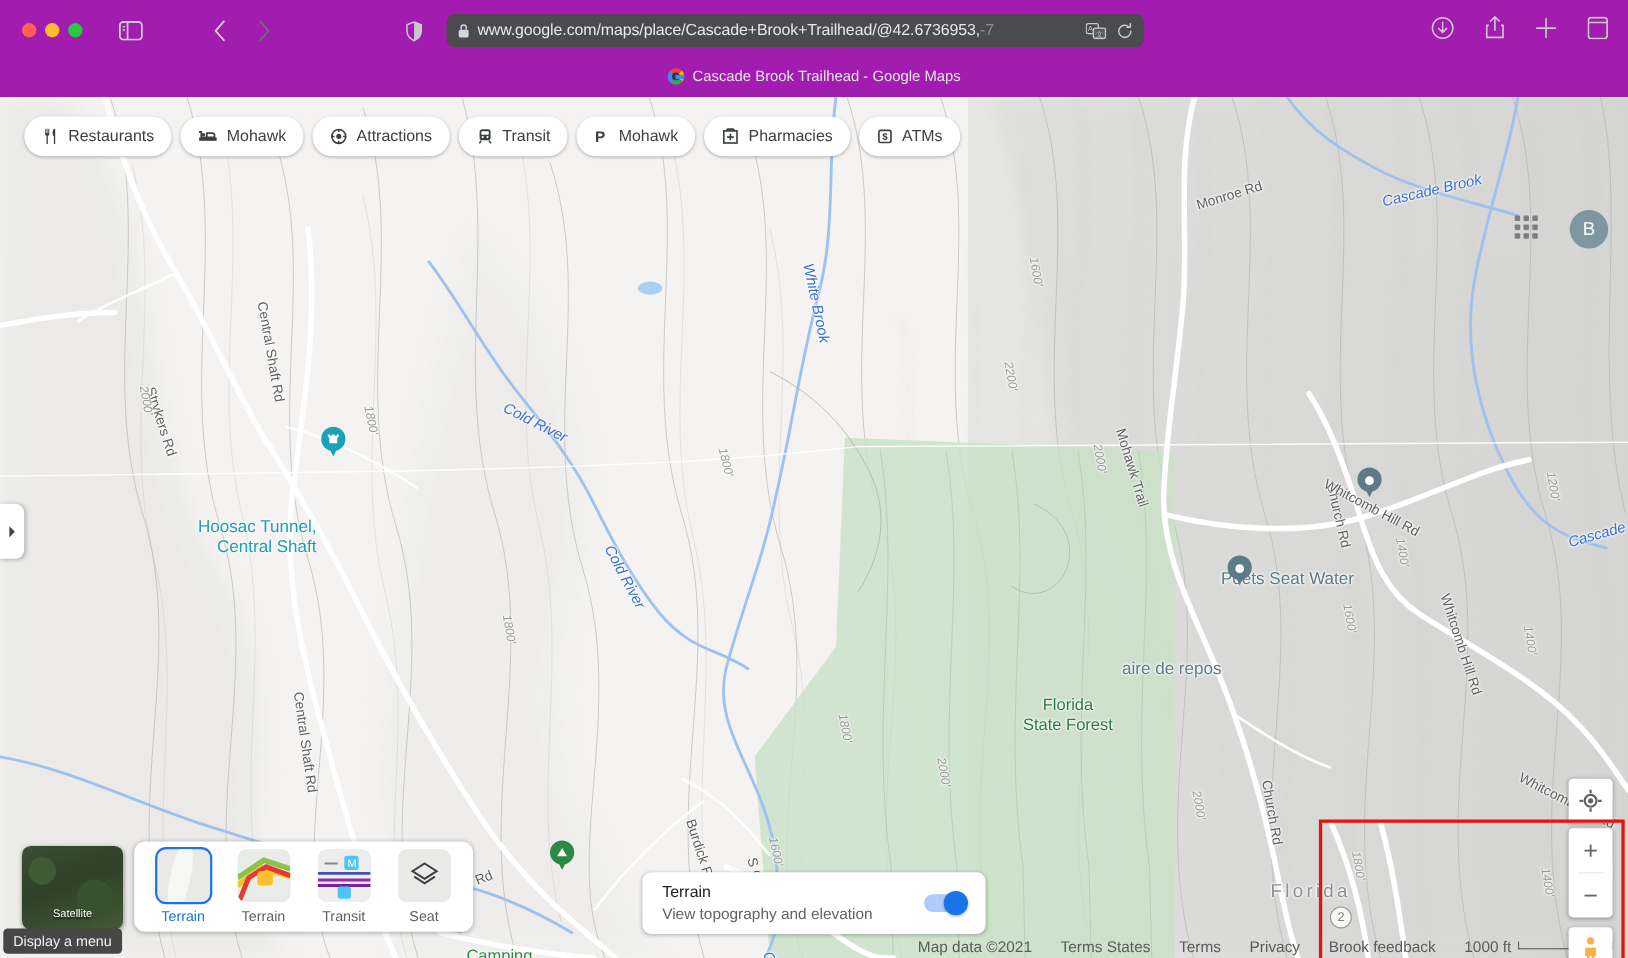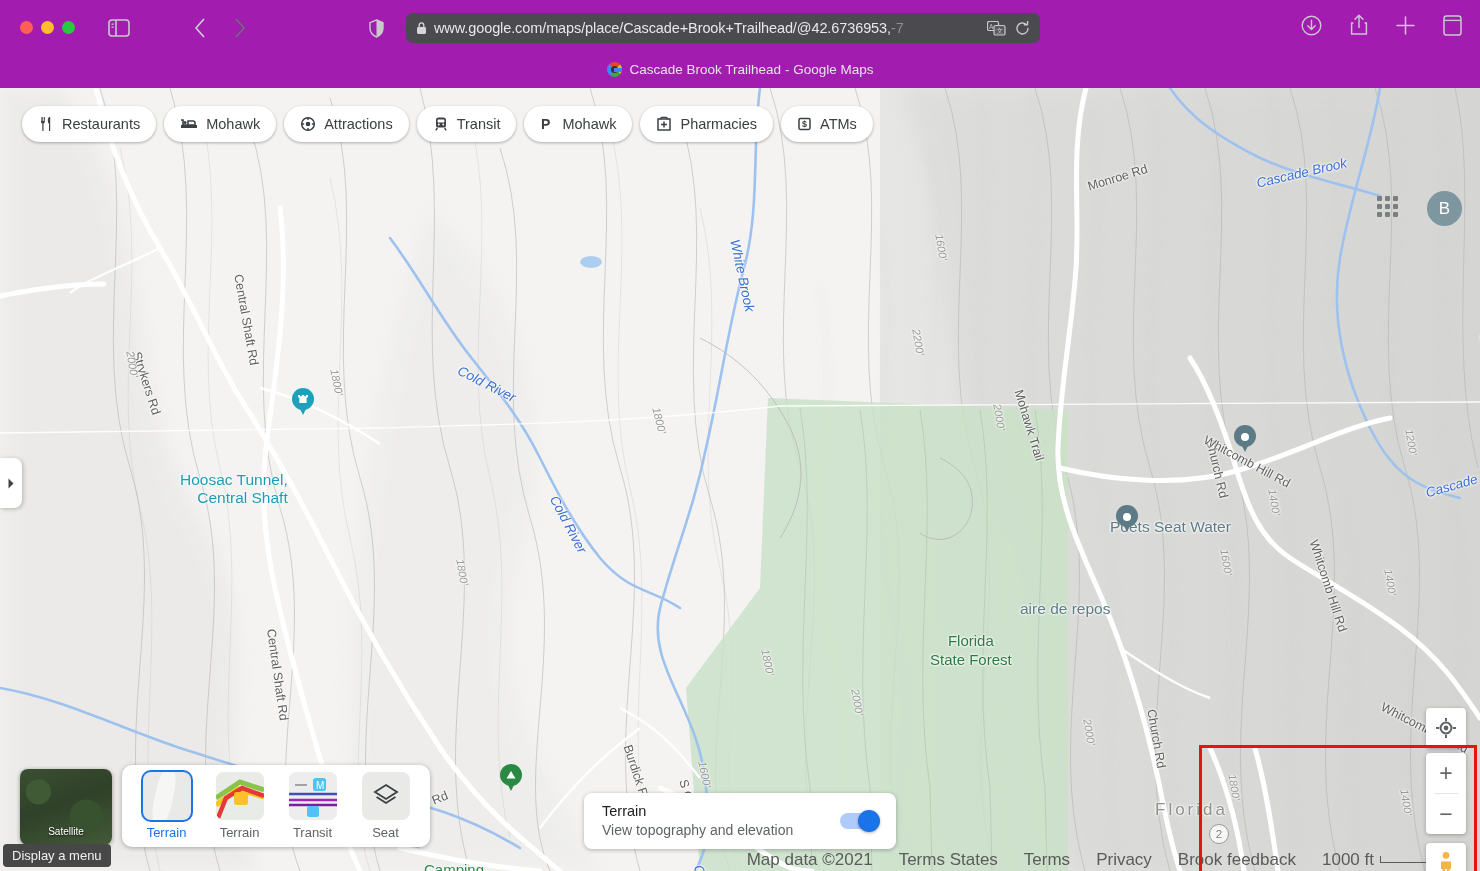--- a/index.html
+++ b/index.html
@@ -256,21 +256,21 @@
     font-size: 23px; color:#666; cursor:pointer; user-select:none;
   }
   .zoomgrp .sep { height:1px; background:#e6e6e6; margin: 0 8px; }
   .pegman { top: 755px; }
 
   
   .footer {
     position: absolute; bottom: 0; left: 0; width: 1480px; height: 23px;
     display: flex; align-items: center; justify-content: flex-end;
     gap: 26px; padding-right: 14px;
-    font-size: 17px; color: #5b5b5b; z-index: 29; padding-left: 20px;
+    font-size: 14px; color: #5b5b5b; z-index: 29; padding-left: 20px;
   }
   .footer span { white-space: nowrap; }
   .footer .scale { display:flex; align-items:center; gap:6px; }
   .scalebar {
     width: 86px; height: 7px;
     border-left: 1px solid #5b5b5b; border-right: 1px solid #5b5b5b;
     border-bottom: 1px solid #5b5b5b;
   }
 
   

